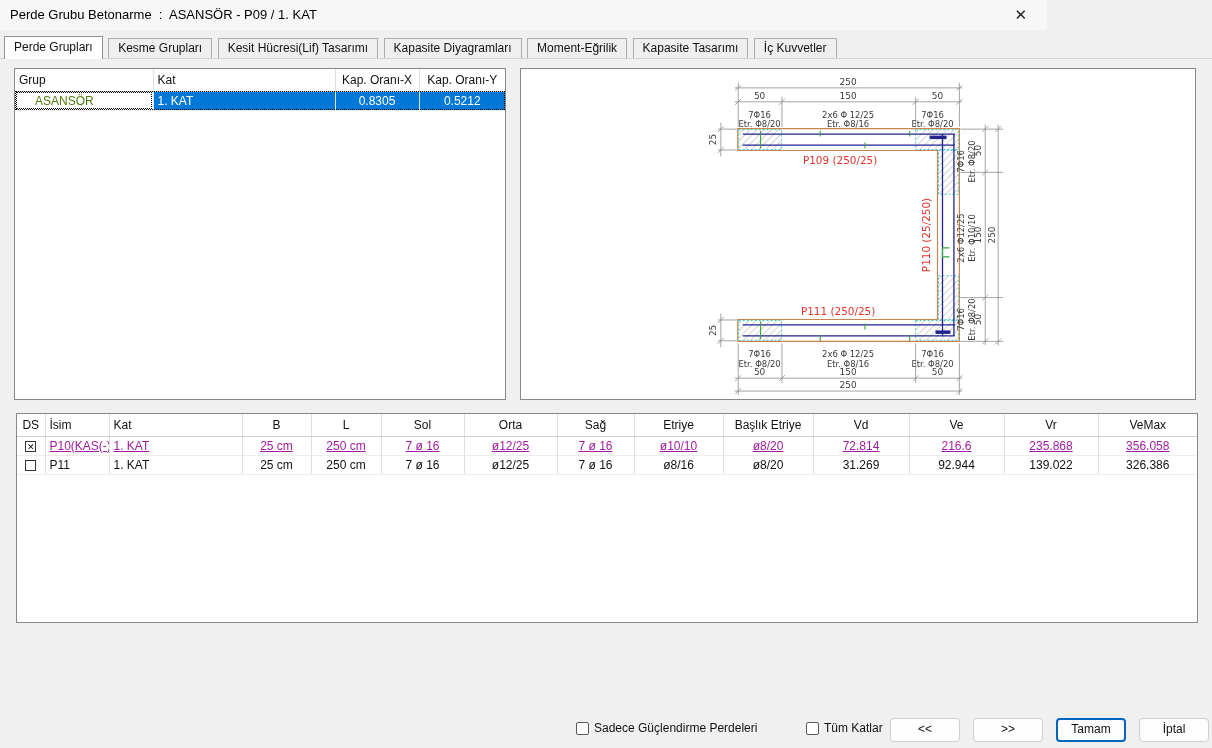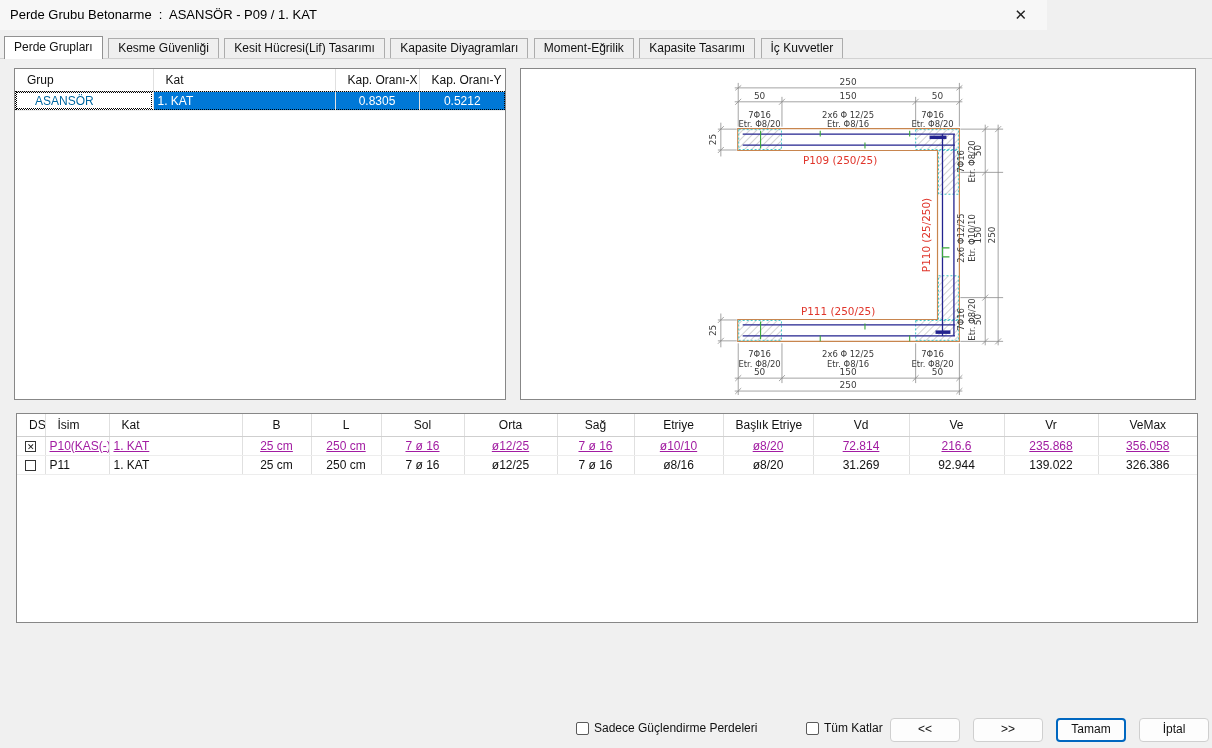--- a/index.html
+++ b/index.html
@@ -16,29 +16,29 @@
   .tab { display:inline-block; vertical-align:bottom; height:20px; line-height:19px; padding:0 9px;
          font-size:12px; background:#efefef; border:1px solid #acacac; border-bottom:none; margin-right:1px; cursor:pointer; }
   .tab.active { background:#ffffff; height:23px; line-height:21px; margin-bottom:-1px; border-color:#919191; position:relative; z-index:2; }
 
   .panel { position:absolute; background:#fff; border:1px solid #878787; }
   .panel-groups  { left:14px;  top:68px;  width:492px;  height:332px; }
   .panel-drawing { left:520px; top:68px;  width:676px;  height:332px; }
   .panel-rebar   { left:16px;  top:413px; width:1182px; height:210px; }
 
   table { border-collapse:collapse; table-layout:fixed; font-size:12px; }
-  th { font-weight:normal; height:22px; border-bottom:1px solid #cfcfcf; border-right:1px solid #e0e0e0; padding:0 12px; white-space:nowrap; overflow:hidden; }
+  th { font-weight:normal; height:22px; border-bottom:1px solid #cfcfcf; border-right:1px solid #e0e0e0; padding:0 4px; white-space:nowrap; overflow:hidden; }
   td { height:19px; border-right:1px solid #e0e0e0; border-bottom:1px solid #ededed; padding:0 4px; white-space:nowrap; overflow:hidden; }
   th:last-child, td:last-child { border-right:none; }
   .al { text-align:left; } .ac { text-align:center;margin-top:44px; }
 
   
   .row-sel td { background:#0078d7; color:#fff; }
   .row-sel { outline:1px dotted #000; outline-offset:-1px; }
-  .row-sel td.cell-grup { background:#fff; color:#0369a1; outline:1px dotted #000; outline-offset:-2px;padding-left:20px; }
+  .row-sel td.cell-grup { background:#fff; color:#4d7c0f; outline:1px dotted #000; outline-offset:-2px;padding-left:20px; }
 
   
   .row-hl { outline:1px dotted #000; outline-offset:-1px; }
   .row-hl td { background:#2de3cc; color:#000; border-right-color:#17bda9; }
   .row-link td { color:#a21ca2; }
   .row-link td .u { text-decoration:underline; }
   .cb { display:inline-block; width:11px; height:11px; border:1px solid #333; background:#fff;
         font-size:9px; line-height:10px; text-align:center; color:#111; vertical-align:middle; }
 
   
@@ -56,21 +56,21 @@
 </head>
 <body>
 
 <div class="titlebar">
   <span class="title">Perde Grubu Betonarme  :  ASANSÖR - P09 / 1. KAT</span>
   <span class="close-x">✕</span>
 </div>
 
 <div class="tabstrip">
   <span class="tab active">Perde Grupları</span>
-  <span class="tab">Kesme Güvenliği</span>
+  <span class="tab">Kesme Grupları</span>
   <span class="tab">Kesit Hücresi(Lif) Tasarımı</span>
   <span class="tab">Kapasite Diyagramları</span>
   <span class="tab">Moment-Eğrilik</span>
   <span class="tab">Kapasite Tasarımı</span>
   <span class="tab">İç Kuvvetler</span>
 </div>
 
 <div class="panel panel-groups">
   <table style="width:490px">
     <colgroup>

